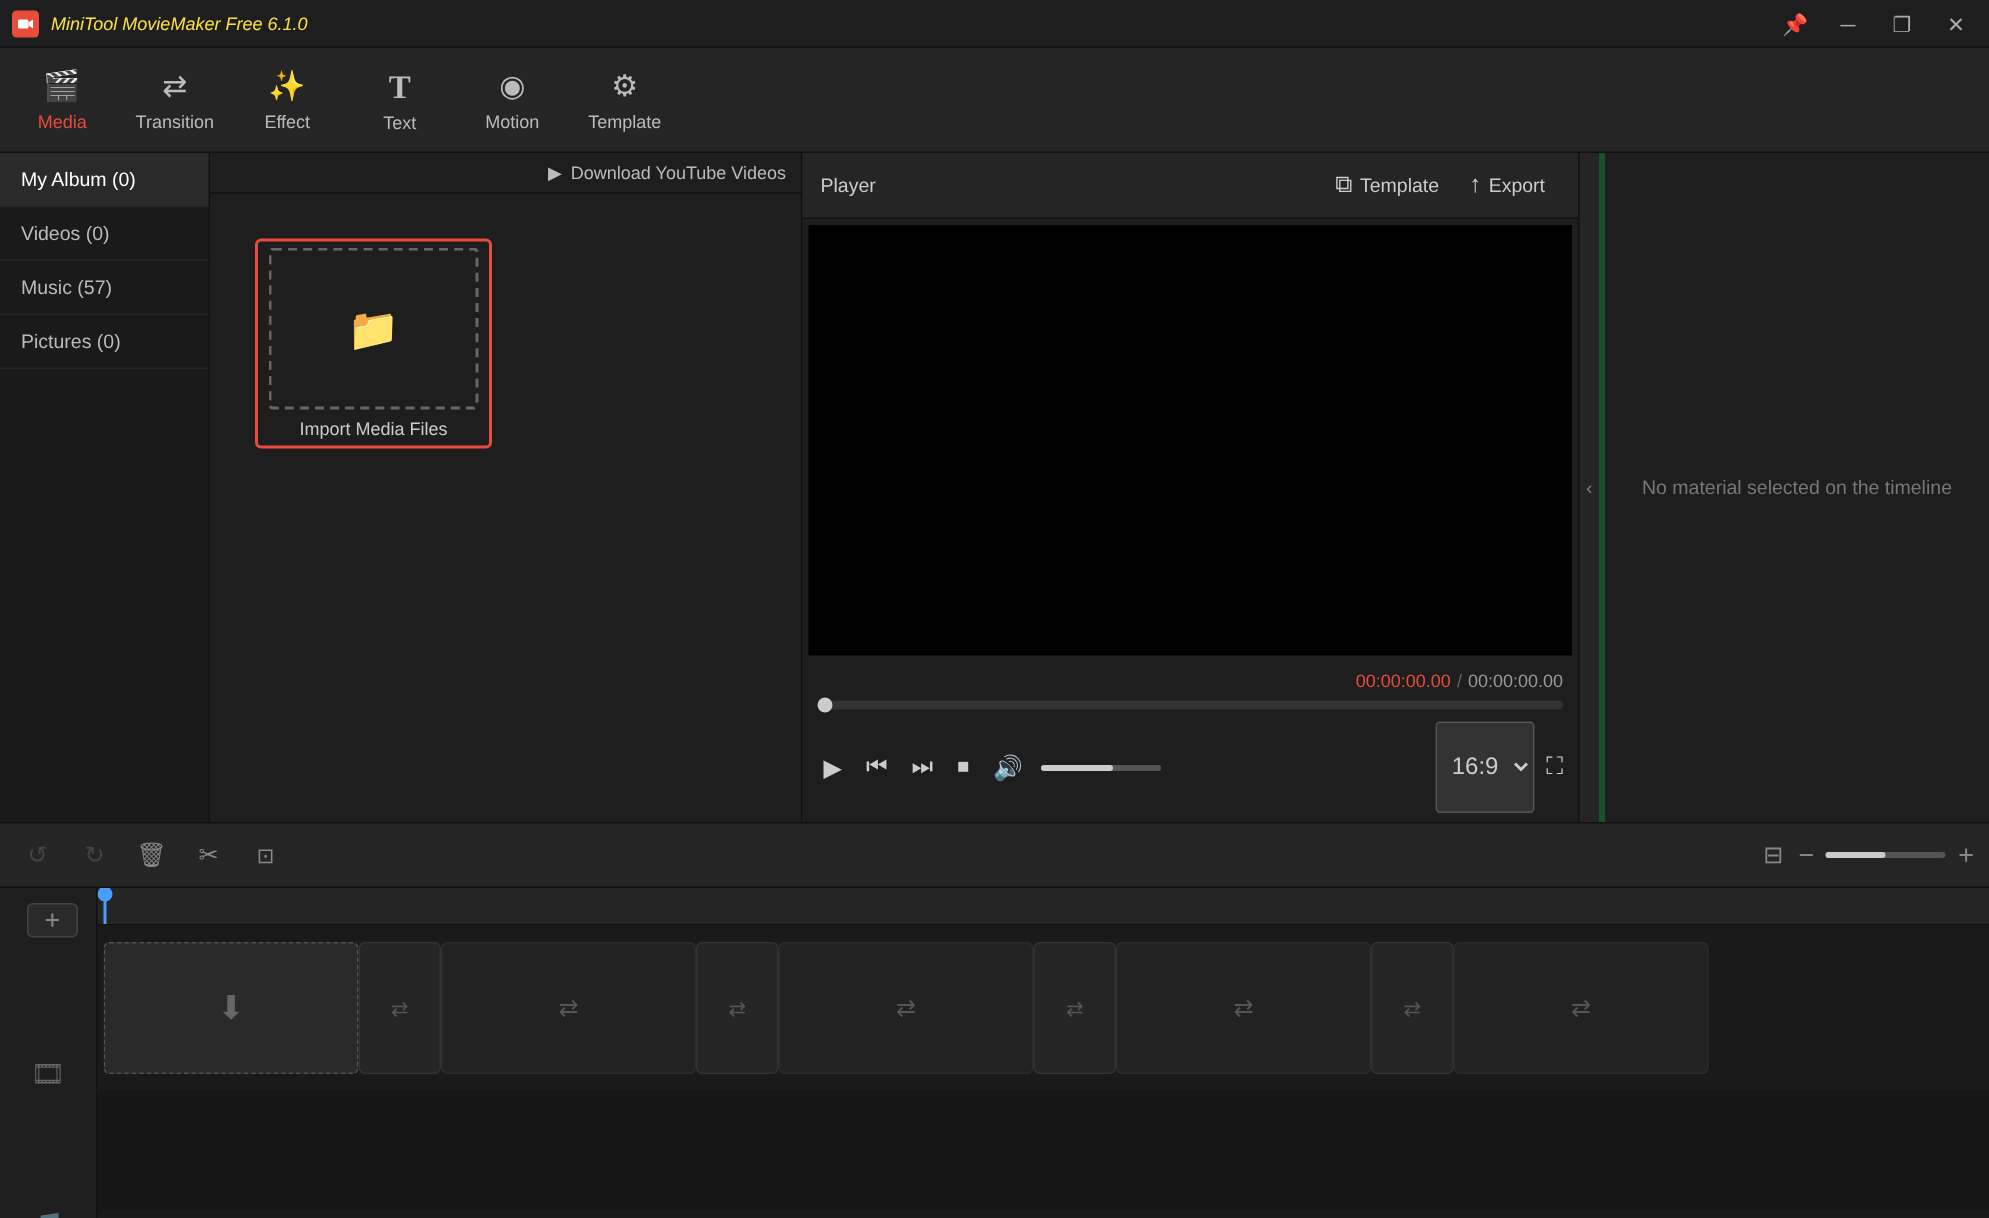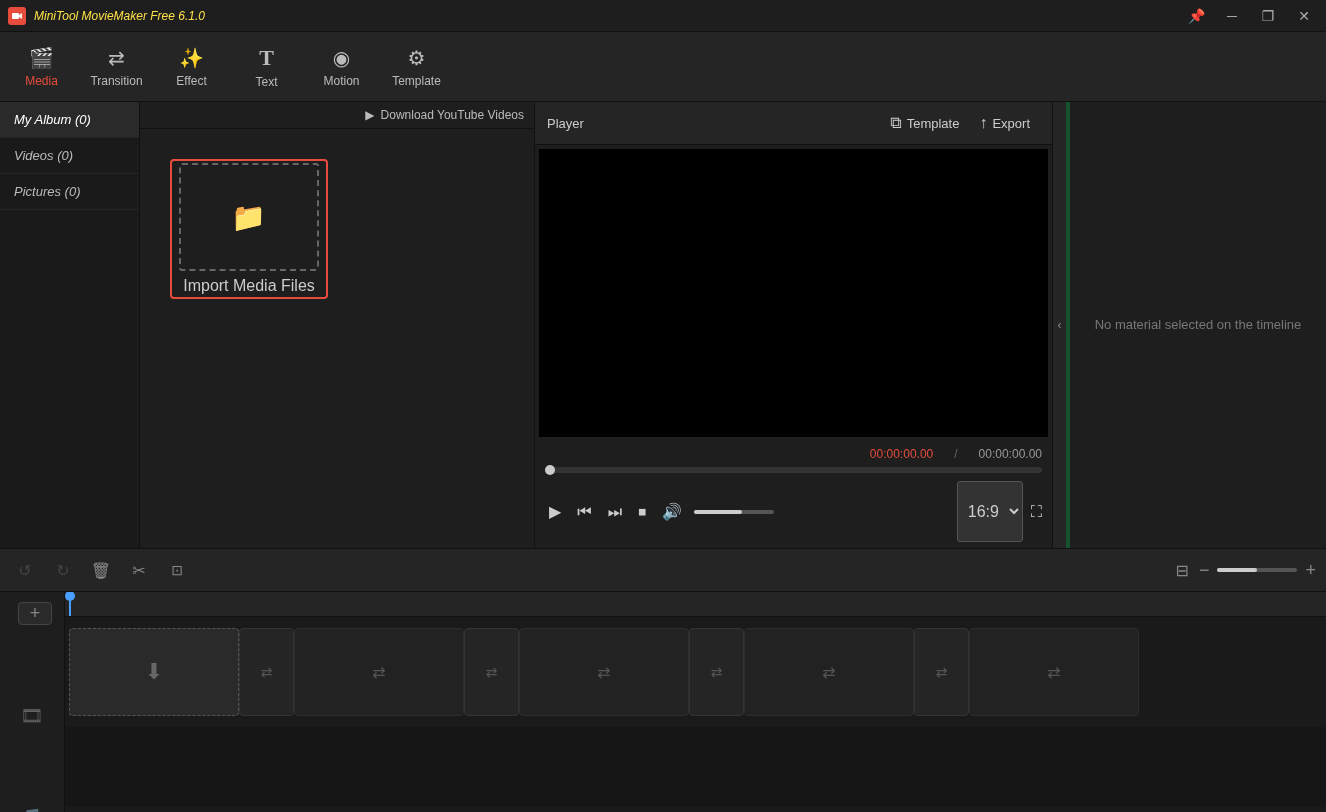--- a/index.html
+++ b/index.html
@@ -71,21 +71,20 @@
       border-right: 1px solid #111;
       display: flex;
       flex-direction: column;
     }
     .sidebar-item {
       padding: 10px 14px;
       cursor: pointer;
       color: #bbb;
       font-size: 13px;
       border-bottom: 1px solid #252525;
-      font-style: italic;
     }
     .sidebar-item.active { color: #fff; background: #2a2a2a; }
 
     #media-content {
       display: flex;
       flex: 1;
       min-height: 0;
     }
 
     #media-area {
@@ -135,21 +134,21 @@
       height: 108px;
       border: 2px dashed #666;
       border-radius: 3px;
       display: flex;
       flex-direction: column;
       align-items: center;
       justify-content: center;
       gap: 8px;
     }
     .import-box .folder-icon { font-size: 28px; color: #aaa; }
-    .import-label { font-size: 16px; color: #ccc; margin-top: 6px; text-align: center; padding: 0 4px; }
+    .import-label { font-size: 12px; color: #ccc; margin-top: 6px; text-align: center; padding: 0 4px; }
 
     
     #right-panel {
       flex: 1;
       display: flex;
       flex-direction: column;
       background: #1e1e1e;
     }
 
     #player-header {
@@ -191,21 +190,21 @@
     }
     .progress-bar-thumb {
       width: 10px;
       height: 10px;
       background: #ccc;
       border-radius: 50%;
       position: absolute;
       top: -2px;
       left: 0;
     }
-    .time-display { display: flex; justify-content: flex-end; align-items: center; gap: 21px; font-size: 12px; margin-bottom: 6px; }
+    .time-display { display: flex; justify-content: flex-end; align-items: center; gap: 4px; font-size: 12px; margin-bottom: 6px; }
     .time-current { color: #e74c3c; }
     .time-total { color: #999; }
     .controls-row {
       display: flex;
       align-items: center;
       gap: 8px;
     }
     .ctrl-btn {
       color: #ccc;
       cursor: pointer;
@@ -488,20 +487,21 @@
 </div>
 
 <div id="main-area">
 
   <div id="left-panel">
     <div id="media-content">
 
       <div id="sidebar-nav">
         <div class="sidebar-item active">My Album (0)</div>
         <div class="sidebar-item">Videos (0)</div>
+        <div class="sidebar-item">Music (57)</div>
         <div class="sidebar-item">Pictures (0)</div>
       </div>
 
       <div id="media-area">
         <div id="media-toolbar">
           <div class="yt-download">
             <span>▶</span>
             <span>Download YouTube Videos</span>
           </div>
         </div>

